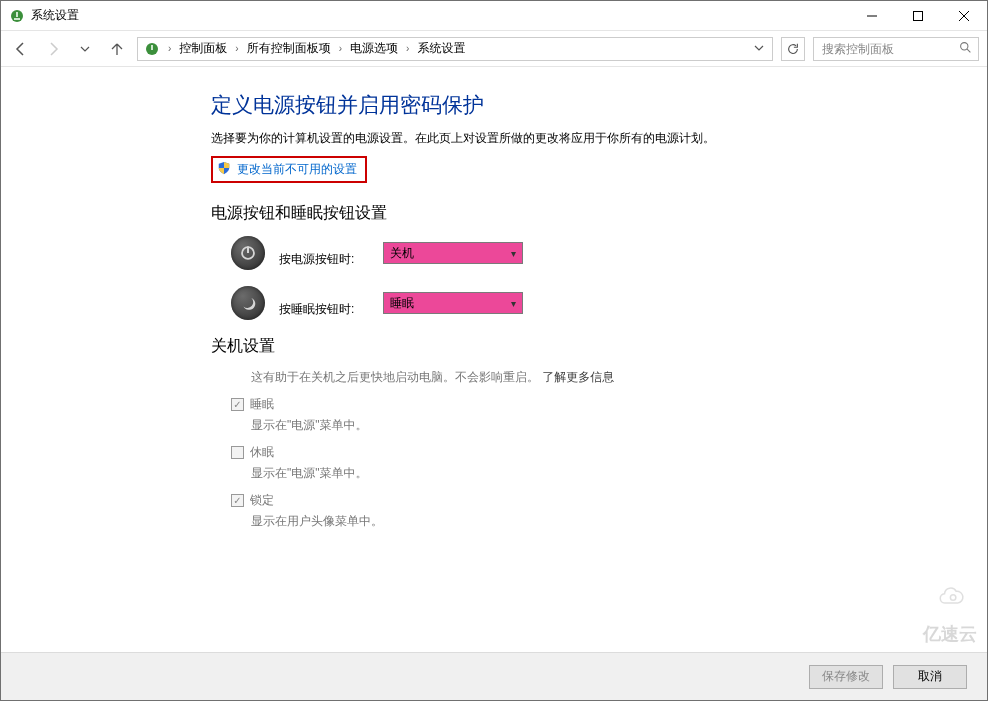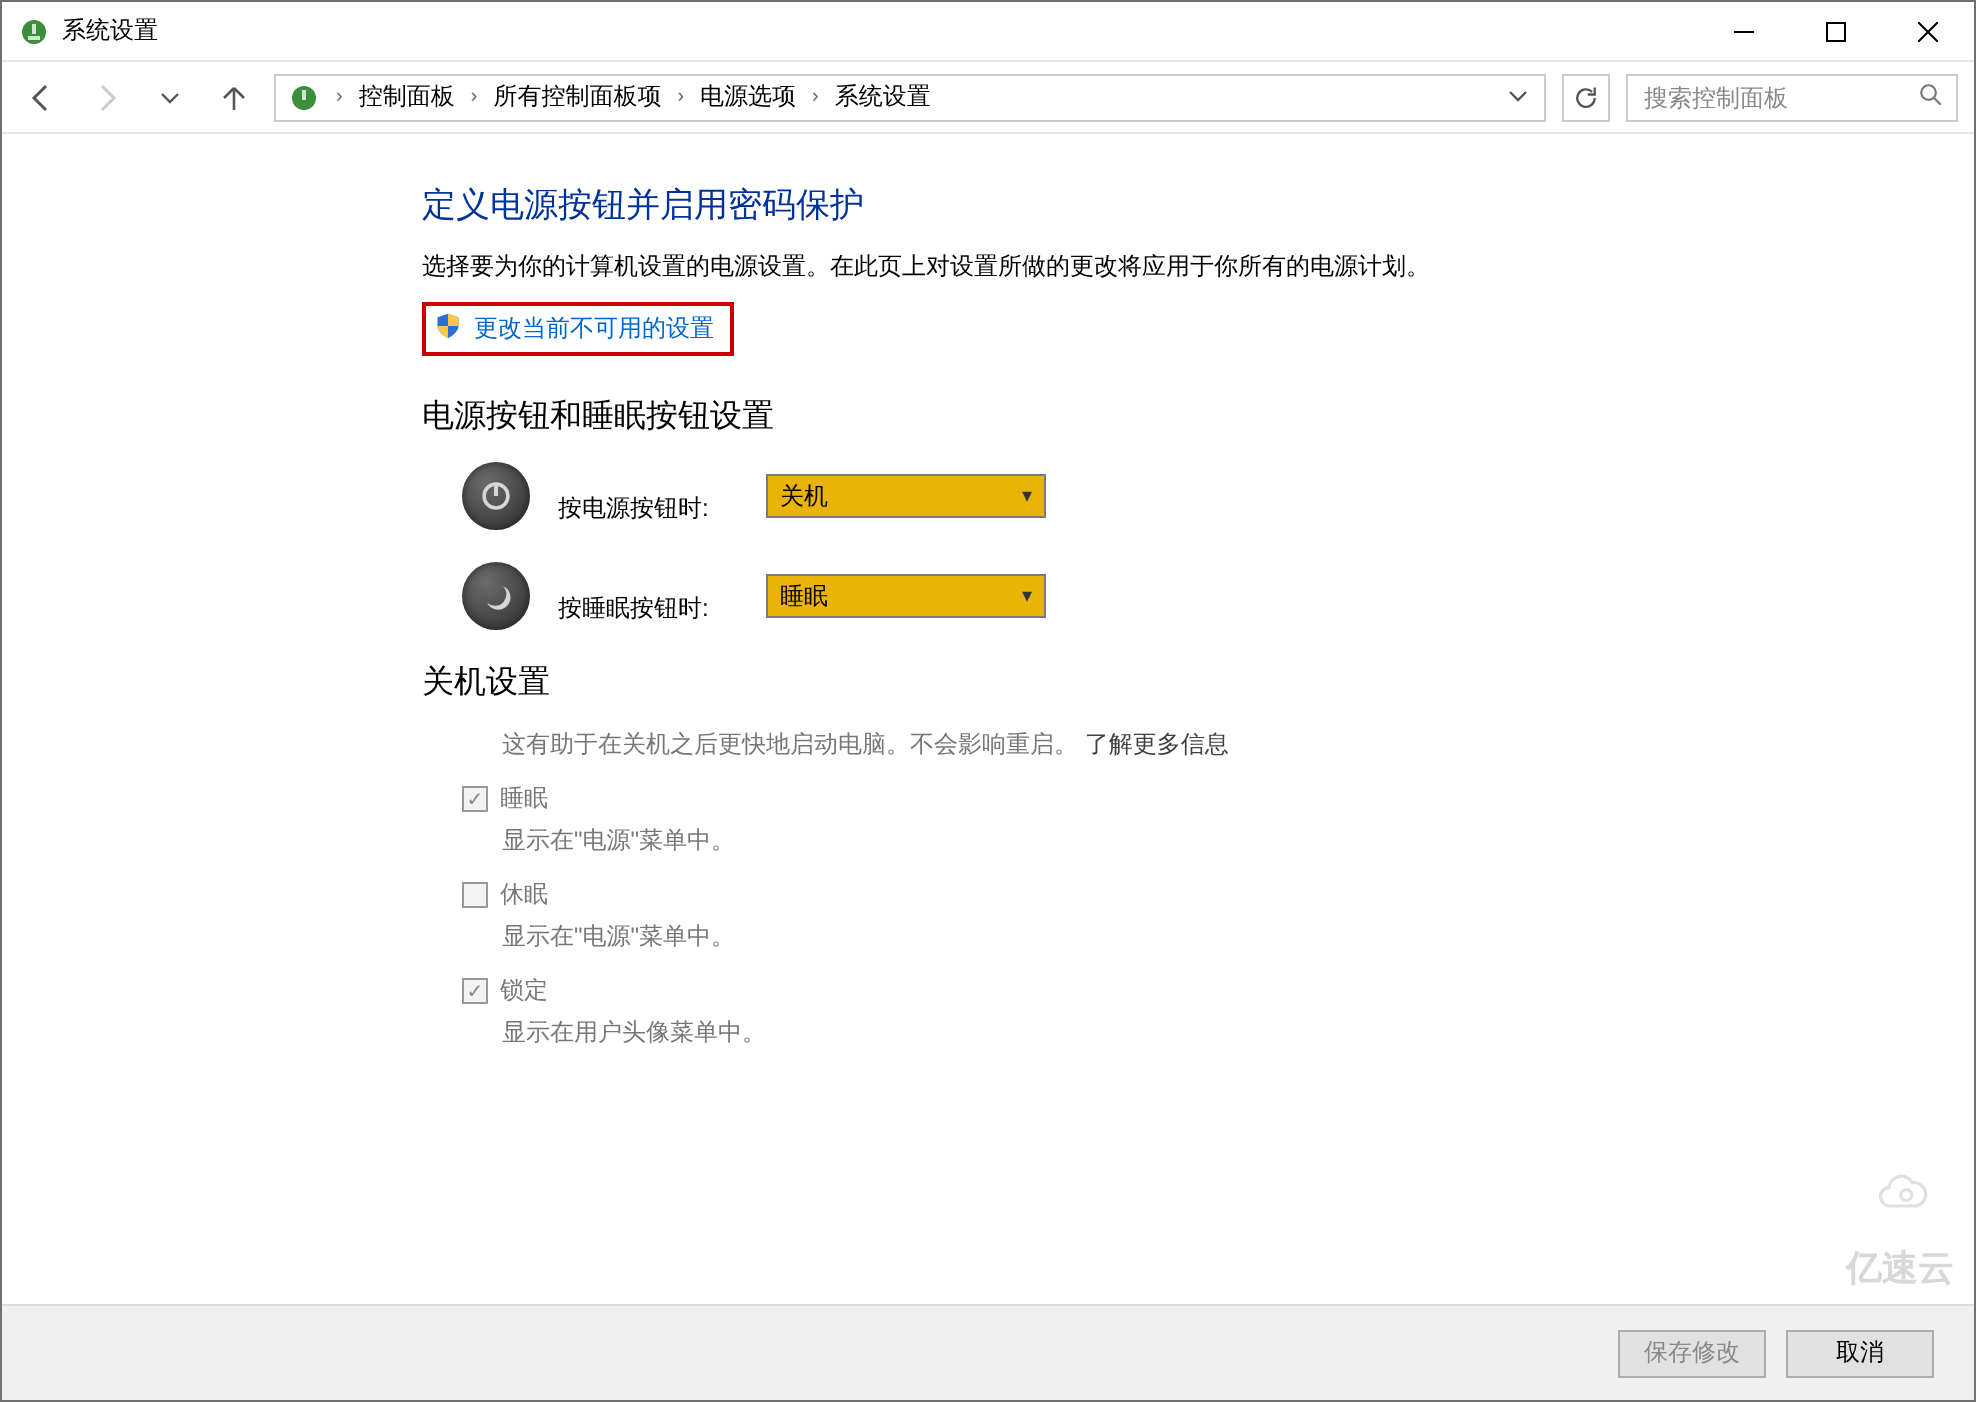--- a/index.html
+++ b/index.html
@@ -21,30 +21,30 @@
   .addrbox .spacer { flex: 1 1 auto; }
   .addrbox .drop { padding: 0 4px; color: #555; }
   .refresh { width: 24px; height: 24px; border: 1px solid #ccc; display: flex; align-items: center; justify-content: center; color: #555; }
   .searchbox { width: 166px; height: 24px; border: 1px solid #ccc; display: flex; align-items: center; padding: 0 6px; color: #777; }
   .searchbox input { border: none; outline: none; width: 100%; font-size: 12px; color: #000; }
   .searchbox input::placeholder { color: #888; }
   .searchbox .mag { margin-left: 4px; color: #555; }
   
   .content { flex: 1 1 auto; overflow: auto; padding: 24px 0 0 0; }
   .inner { margin-left: 210px; max-width: 620px; }
-  .page-title { color: #003399; font-size: 17px; margin-bottom: 10px; }
+  .page-title { color: #003399; font-size: 21px; margin-bottom: 10px; }
   .page-desc { margin-bottom: 8px; line-height: 1.6; }
   .admin-link-wrap { display: inline-flex; gap: 6px; border: 2px solid #c00; padding: 3px 8px 3px 4px; margin-bottom: 14px; }
   .shield { width: 14px; height: 14px; }
   .link { color: #0066cc; cursor: pointer; }
   .section-head { margin: 6px 0 12px 0; font-size: 16px; }
   .row { display: flex; align-items: center; gap: 14px; margin: 0 0 16px 20px; }
   .round-icon { width: 34px; height: 34px; border-radius: 50%; background: radial-gradient(circle at 35% 30%, #6b6b6b, #2c2c2c); display: flex; align-items: center; justify-content: center; box-shadow: inset 0 0 4px rgba(0,0,0,.5); }
   .row-label { width: 90px; margin-top: 12px; }
-  .combo { width: 140px; height: 22px; border: 1px solid #7a7a7a; background: #eab308; display: flex; align-items: center; padding: 0 6px; justify-content: space-between; }
+  .combo { width: 140px; height: 22px; border: 1px solid #7a7a7a; background: #ec4899; display: flex; align-items: center; padding: 0 6px; justify-content: space-between; }
   .combo .caret { font-size: 10px; color: #333; }
   .shutdown-sec { margin-top: 4px; }
   .shutdown-sec .item { margin: 0 0 10px 20px; }
   .cb-row { display: flex; align-items: center; gap: 6px; color: #777; }
   .cb { width: 13px; height: 13px; border: 1px solid #999; display: inline-flex; align-items: center; justify-content: center; font-size: 10px; color: #888; background: #f3f3f3; }
   .cb.checked::after { content: "✓"; }
   .item .sub { margin: 4px 0 0 20px; color: #777; }
   .item .sub .link { color: #404040; }
   
   .footer { height: 48px; border-top: 1px solid #dcdcdc; background: #f0f0f0; display: flex; align-items: center; justify-content: flex-end; padding: 0 20px; gap: 10px; text-align: right; }

